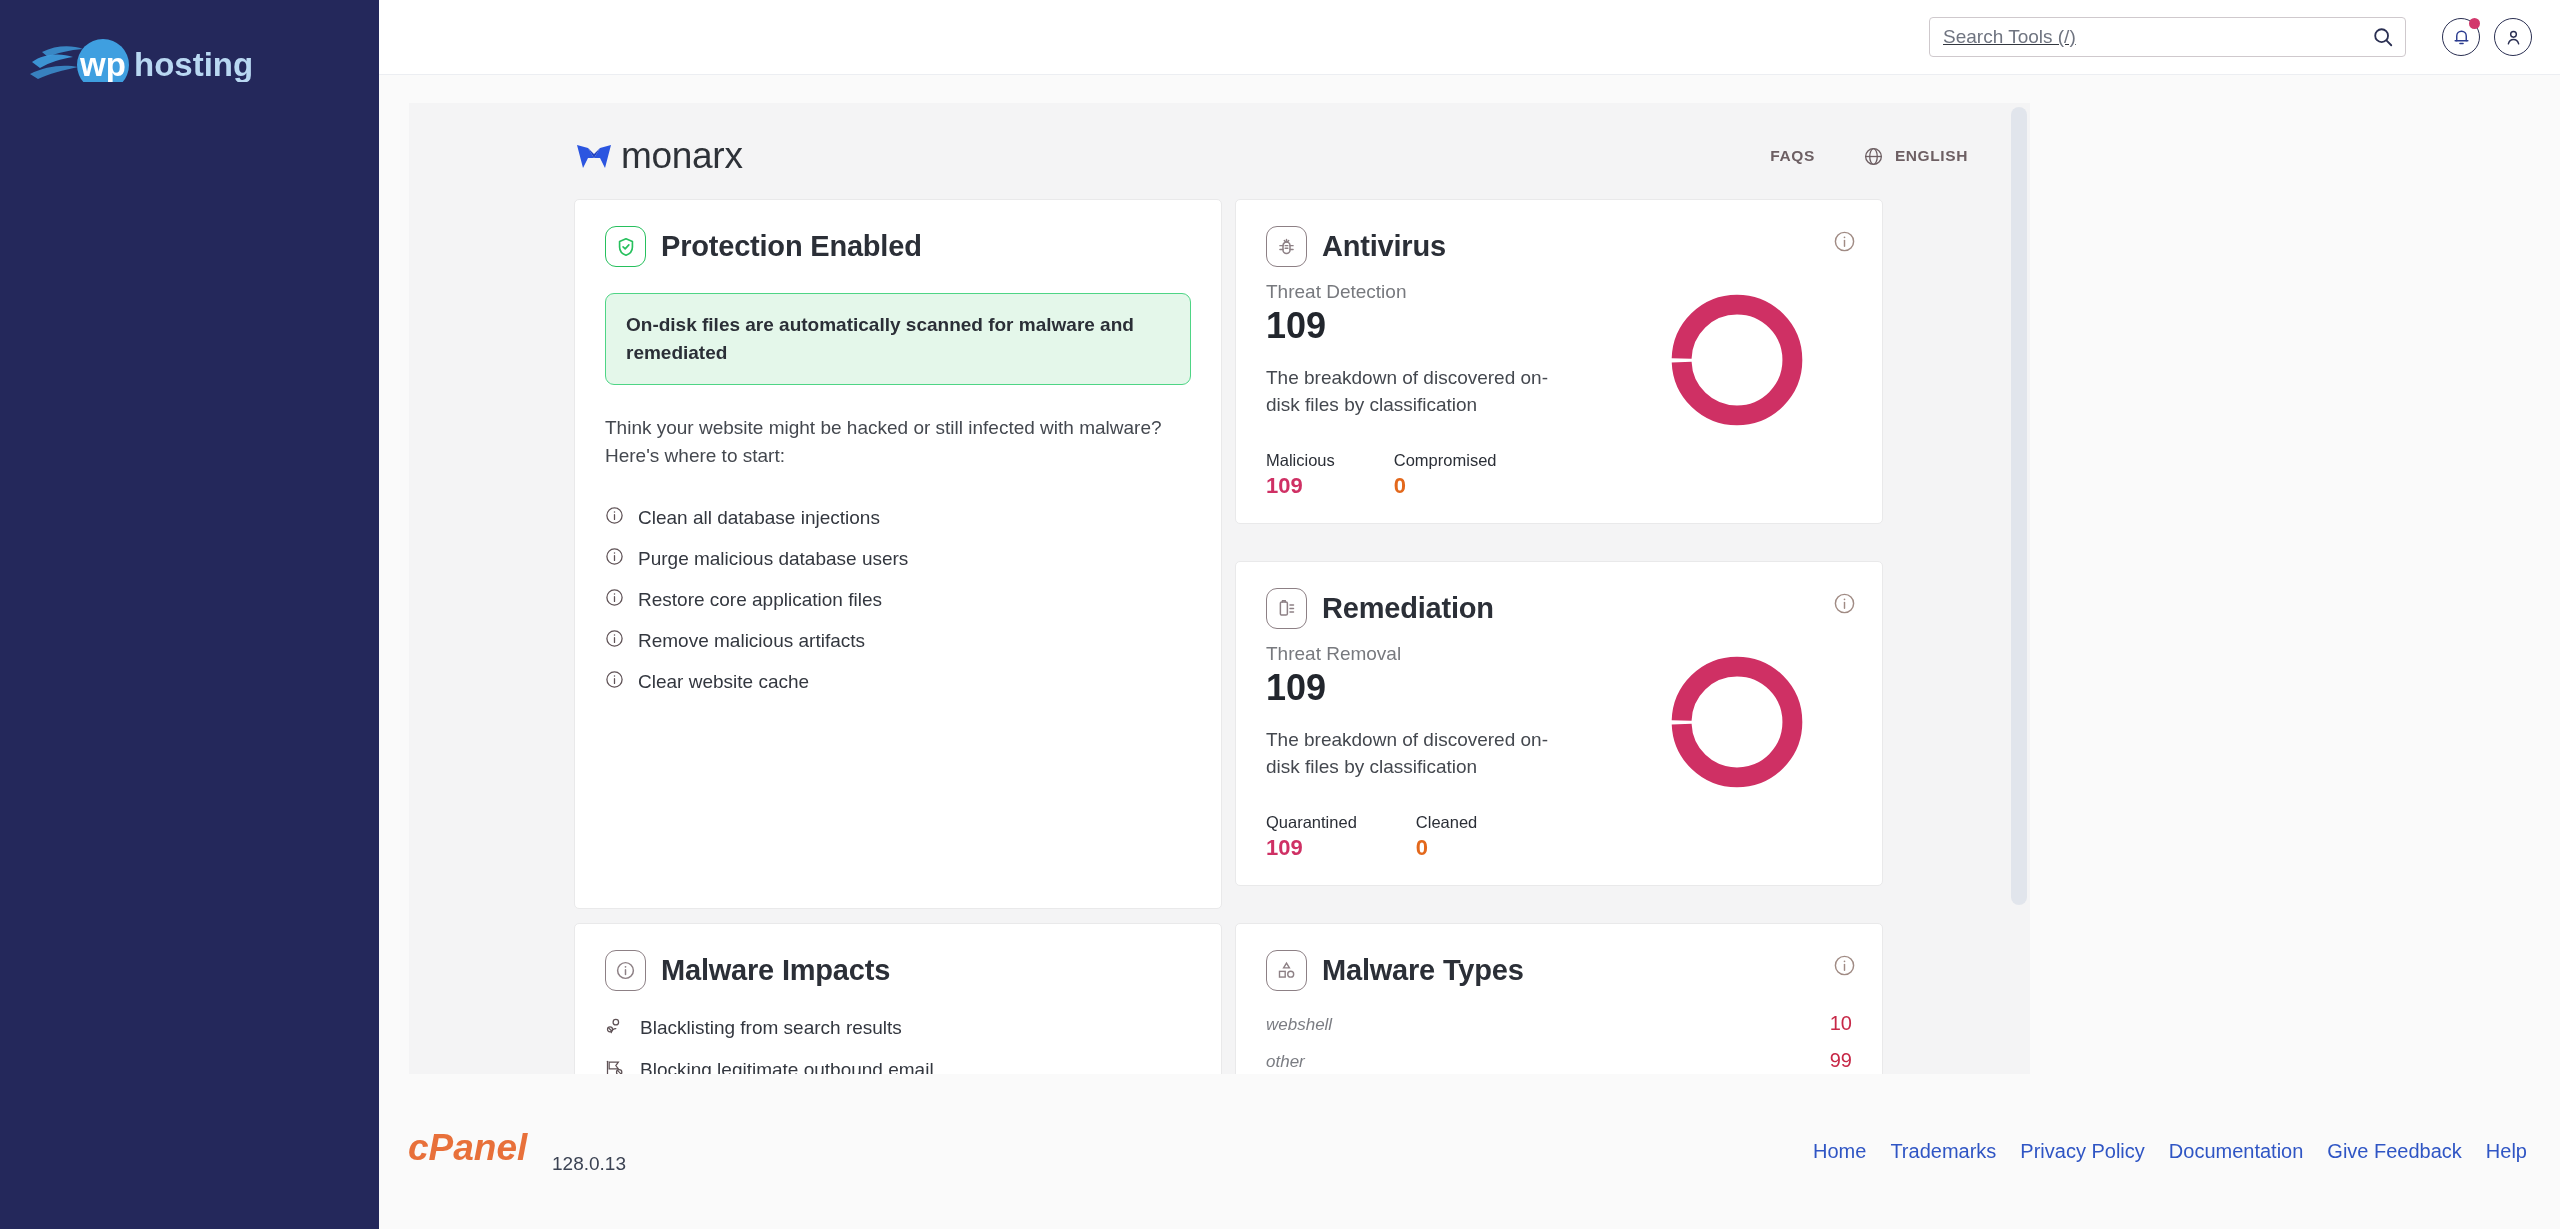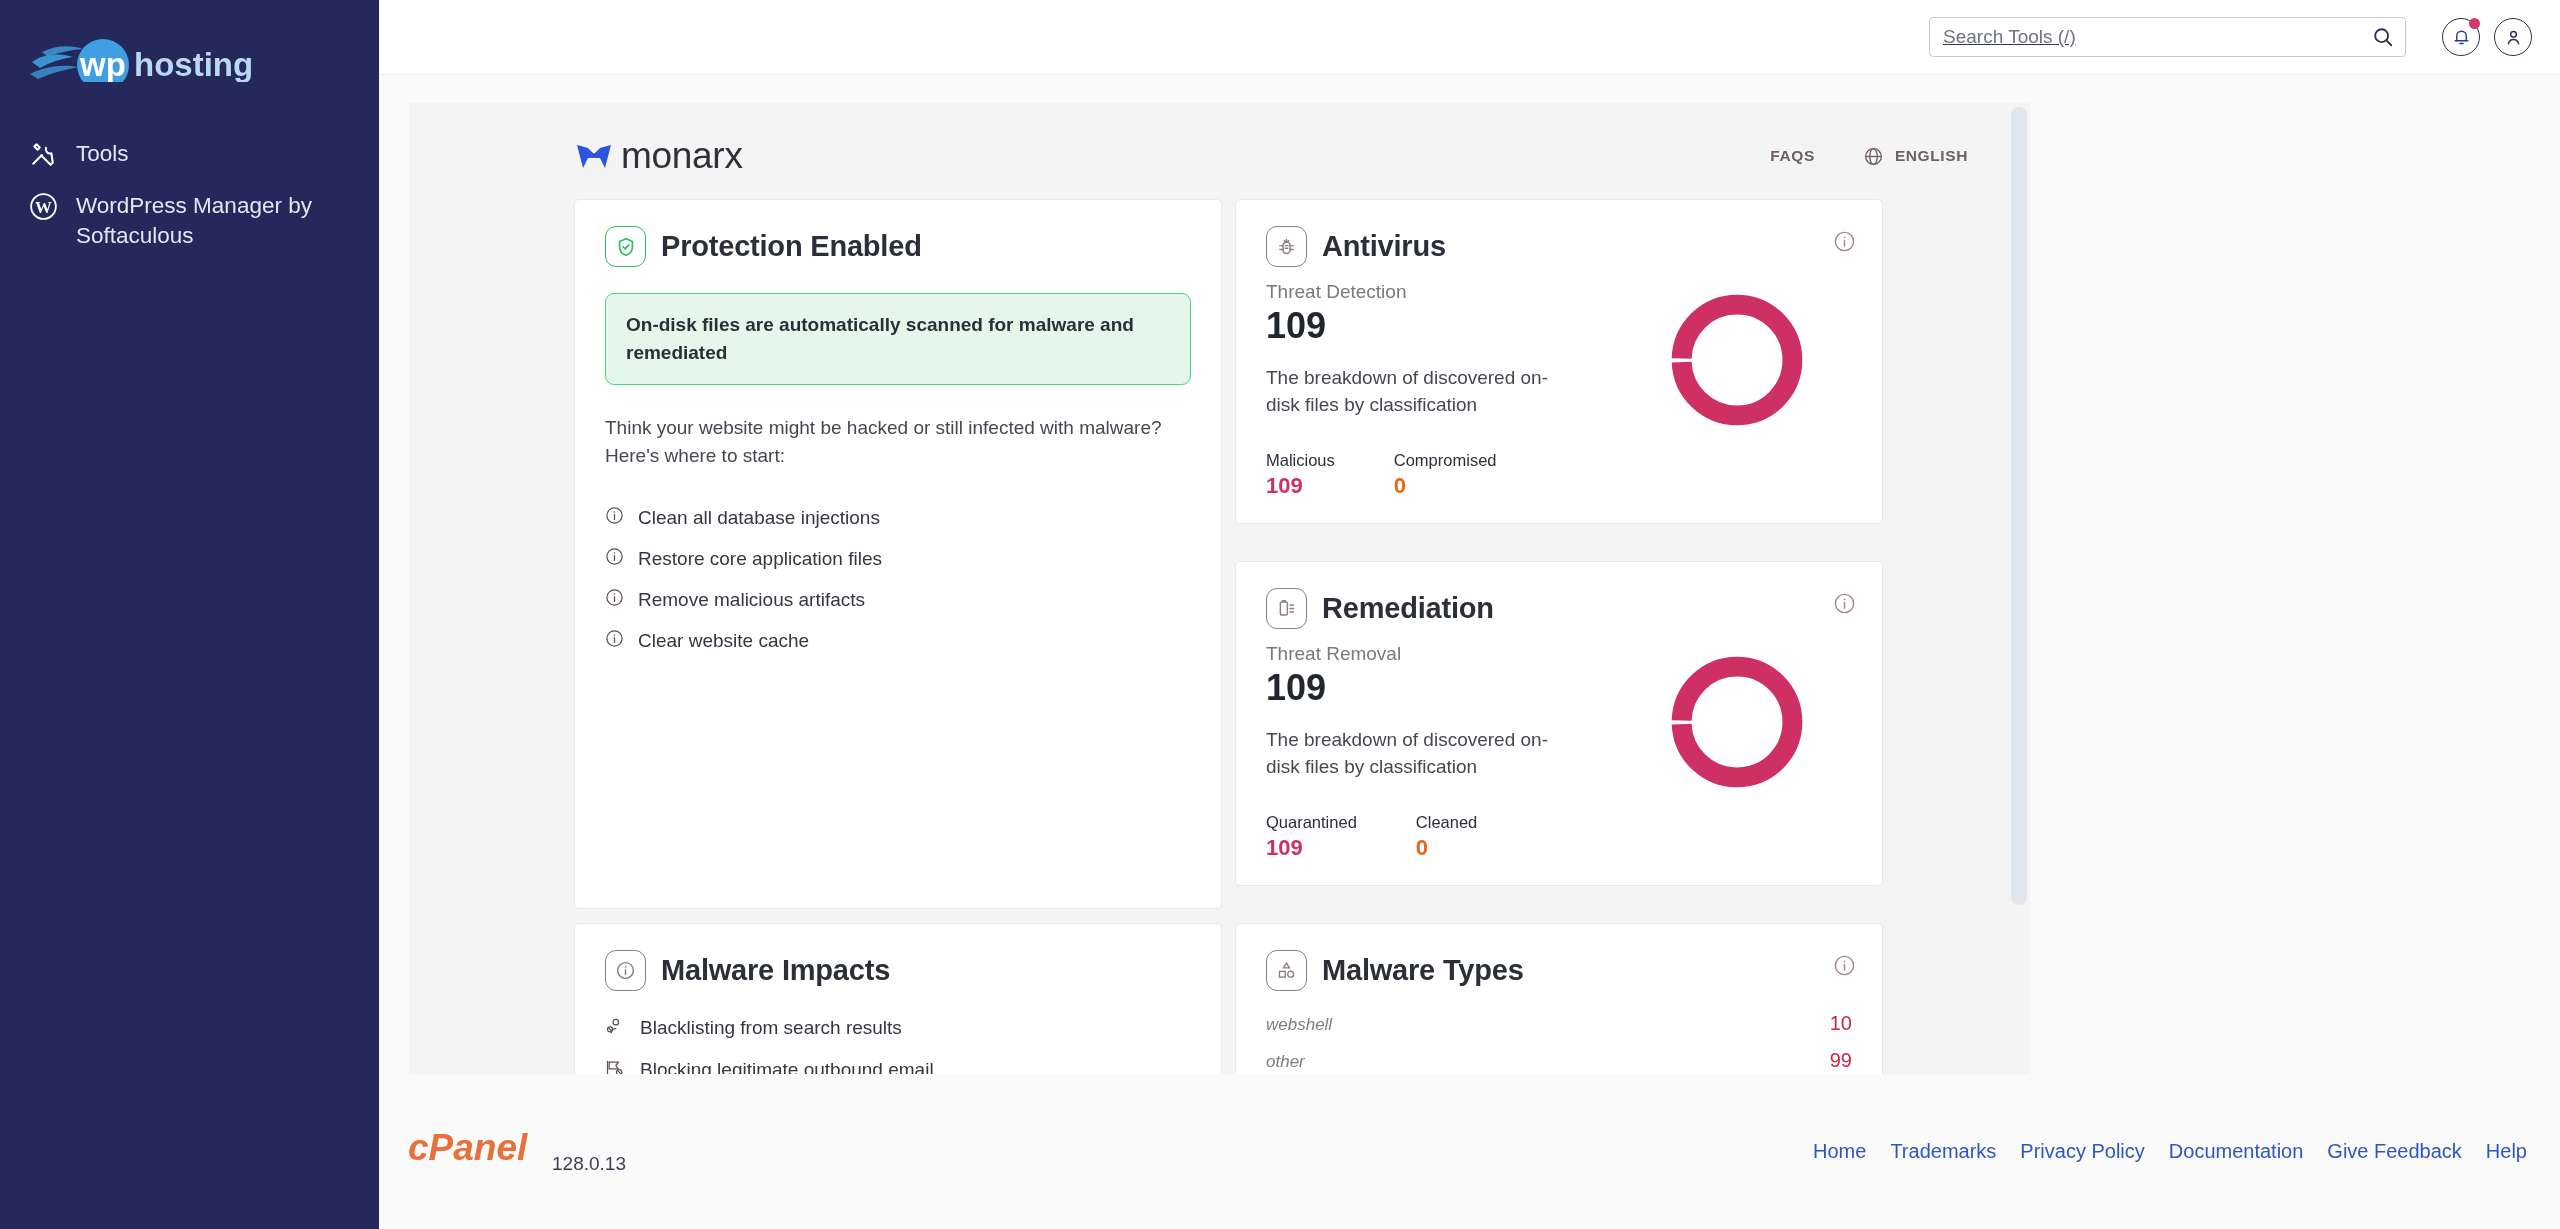--- a/index.html
+++ b/index.html
@@ -224,42 +224,20 @@
         <path d="M4 36 C16 27, 34 27, 45 31 C33 33, 22 36, 12 42 Z" opacity=".9"></path>
         <path d="M2 48 C17 40, 36 38, 50 41 C36 44, 20 48, 10 53 Z" opacity=".75"></path>
         <path d="M14 26 C28 19, 44 19, 55 23 C42 24, 28 27, 20 31 Z" opacity=".8"></path>
       </g>
       <circle cx="75" cy="39" r="26" fill="#3f9fe0"></circle>
       <text x="52" y="50" font-family="Liberation Sans, sans-serif" font-size="33" font-weight="bold" fill="#ffffff">wp</text>
       <text x="106" y="50" font-family="Liberation Sans, sans-serif" font-size="33" font-weight="bold" fill="#b9d8f2">hosting</text>
     </svg>
   </div>
 
-  <div id="nav">
-    <div class="nav-item">
-      <span class="nav-ico">
-        <svg width="26" height="26" viewBox="0 0 24 24" fill="none" stroke="#ffffff" stroke-width="1.9" stroke-linecap="round" stroke-linejoin="round">
-          <path d="M14.7 6.3a4 4 0 0 0 5 5L21 20l-2 2-8.6-8.6"></path>
-          <path d="M6 3l3 3-2 2-3-3z"></path>
-          <path d="M3 21l8-8"></path>
-        </svg>
-      </span>
-      <span class="nav-label">Tools</span>
-    </div>
-
-    <div class="nav-item">
-      <span class="nav-ico">
-        <svg width="27" height="27" viewBox="0 0 24 24">
-          <circle cx="12" cy="12" r="11" fill="none" stroke="#ffffff" stroke-width="1.6"></circle>
-          <text x="12" y="17.5" text-anchor="middle" font-family="Liberation Serif, serif" font-size="15" font-weight="bold" fill="#ffffff">W</text>
-        </svg>
-      </span>
-      <span class="nav-label">WordPress Manager by Softaculous</span>
-    </div>
-  </div>
 </div>
 
 <div id="topbar">
   <div id="search-wrap">
     <input id="search-input" type="text" placeholder="Search Tools (/)" style="">
     <span id="search-icon-btn">
       <svg width="22" height="22" viewBox="0 0 24 24" fill="none" stroke="#2a2f52" stroke-width="2" stroke-linecap="round">
         <circle cx="10.5" cy="10.5" r="7"></circle>
           <path d="M16 16l5 5"></path>
       </svg>
@@ -383,20 +361,30 @@
               <span class="step-txt">Clean all database injections</span>
             </div>
             <div class="step-row">
               <span>
                 <svg width="19" height="19" viewBox="0 0 24 24" fill="none" stroke="#5f5256" stroke-width="1.6">
                     <circle cx="12" cy="12" r="9.6"></circle>
                     <path d="M12 11v6" stroke-linecap="round"></path>
                     <circle cx="12" cy="7.5" r=".95" fill="#5f5256" stroke="none"></circle>
                   </svg>
               </span>
+              <span class="step-txt">Purge malicious database users</span>
+            </div>
+            <div class="step-row">
+              <span>
+                <svg width="19" height="19" viewBox="0 0 24 24" fill="none" stroke="#5f5256" stroke-width="1.6">
+                    <circle cx="12" cy="12" r="9.6"></circle>
+                    <path d="M12 11v6" stroke-linecap="round"></path>
+                    <circle cx="12" cy="7.5" r=".95" fill="#5f5256" stroke="none"></circle>
+                  </svg>
+              </span>
               <span class="step-txt">Restore core application files</span>
             </div>
             <div class="step-row">
               <span>
                 <svg width="19" height="19" viewBox="0 0 24 24" fill="none" stroke="#5f5256" stroke-width="1.6">
                     <circle cx="12" cy="12" r="9.6"></circle>
                     <path d="M12 11v6" stroke-linecap="round"></path>
                     <circle cx="12" cy="7.5" r=".95" fill="#5f5256" stroke="none"></circle>
                   </svg>
               </span>

